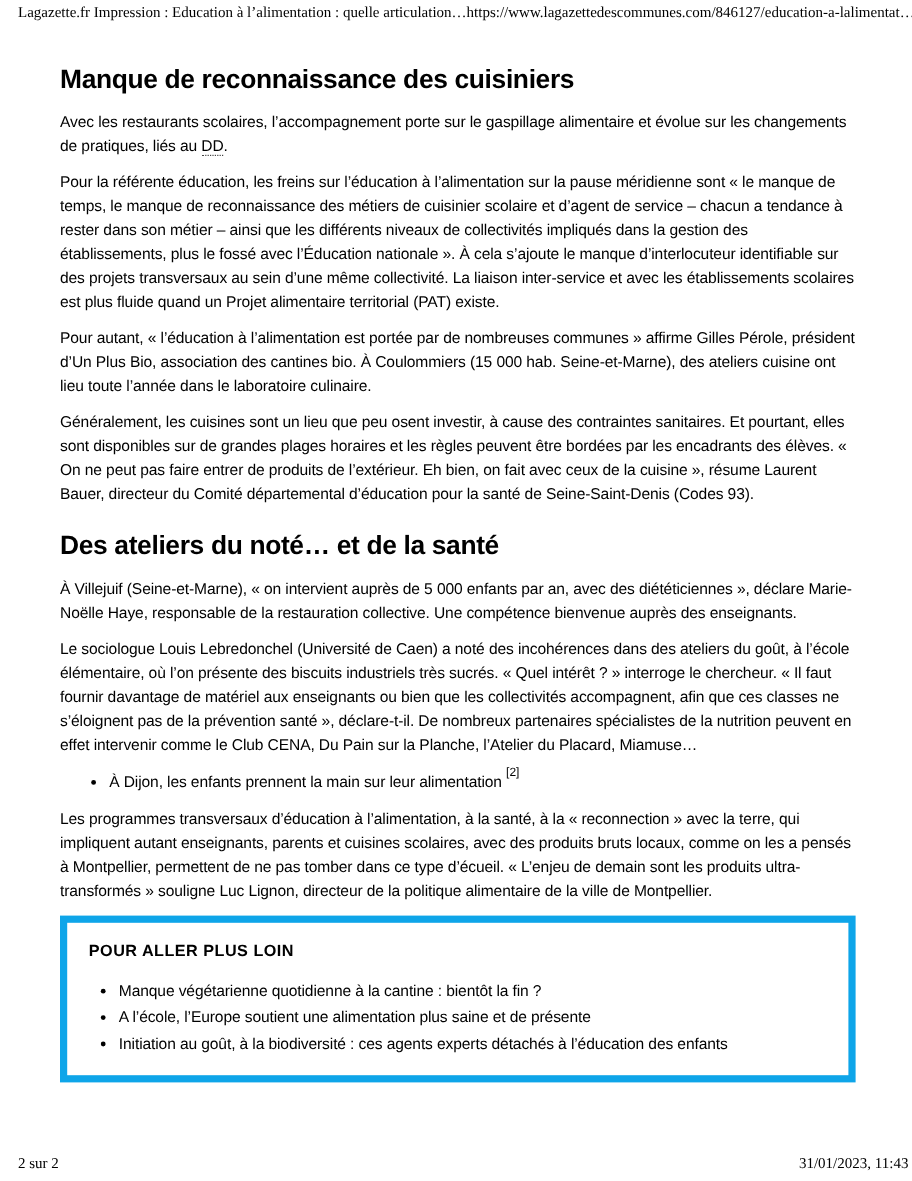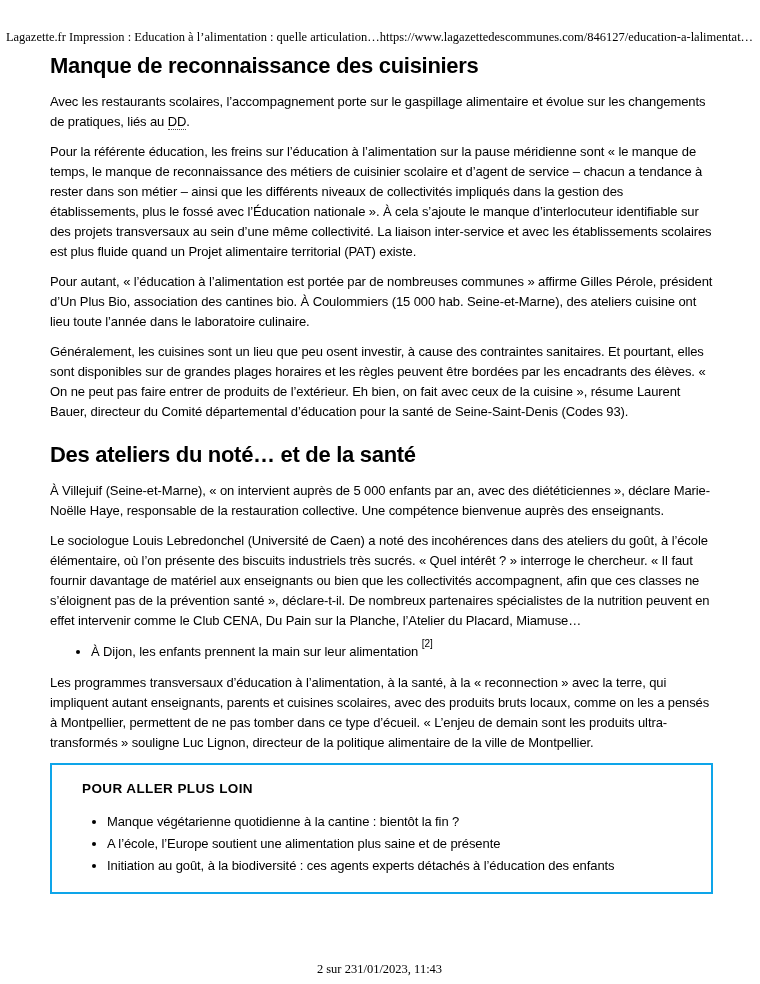--- a/index.html
+++ b/index.html
@@ -9,29 +9,28 @@
     height: 984px;
     position: relative;
     color: #000000;
     font-family: "Liberation Sans", sans-serif;
     overflow: hidden;
   }
 
   
   .print-hf {
     position: absolute;
-    left: 2px;
+    left: 15px;
     right: 3px;
     display: flex;
-    justify-content: center;
+    justify-content: space-between;
     font-family: "Liberation Serif", serif;
     font-size: 12.5px;
     color: #000000;
     white-space: nowrap;
-    margin-top: 27px;
   }
   .print-hf.top { top: 3px; }
   .print-hf.bottom { bottom: 7px; }
   .print-hf .right { text-align: right; }
 
   
   .content {
     position: absolute;
     top: 52px;
     left: 50px;
@@ -64,22 +63,22 @@
     font-size: 10px;
     line-height: 0;
     position: relative;
     top: -4px;
     letter-spacing: 0;
   }
 
   
   .further-box {
     margin-top: 8px;
-    border: 2px solid #0ea5e9;
-    padding: 14px 18px 10px 30px;
+    border: 6px solid #0ea5e9;
+    padding: 14px 18px 10px 18px;
   }
   .further-box .box-title {
     font-size: 13.5px;
     font-weight: bold;
     letter-spacing: 0.4px;
   }
   .further-box ul {
     margin: 15px 0 8px 0;
     padding-left: 25px;
     list-style: disc outside;

